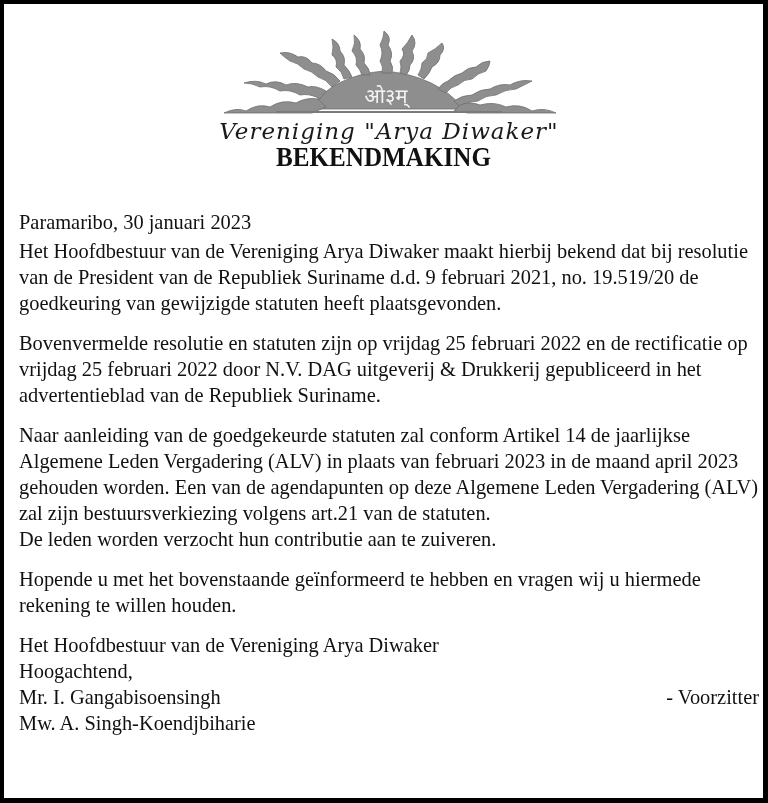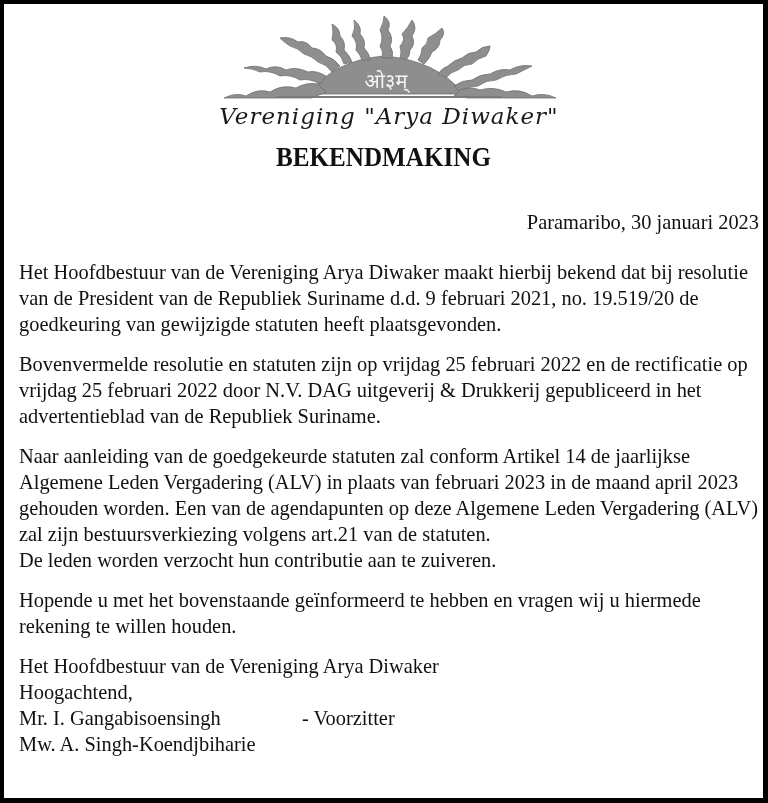--- a/index.html
+++ b/index.html
@@ -10,39 +10,39 @@
       box-sizing: border-box;
       border-left: 4px solid #000;
       border-top: 4px solid #000;
       border-right: 5px solid #000;
       border-bottom: 5px solid #000;
       background: #fff;
       font-family: "Liberation Serif", "DejaVu Serif", serif;
       color: #111;
     }
     .logo {
-      position: absolute; left: 210px; top: 8px; width: 350px; height: 118px;
+      position: absolute; left: 210px; top: 23px; width: 350px; height: 118px;
     }
     .logo svg { display: block; }
     .title {
       position: absolute; left: 0; right: 0; top: 138px;
       text-align: center;
       font-size: 27px; font-weight: bold; letter-spacing: 0px;
       color: #111;
       transform: scaleX(0.93);
     }
     .content {
       position: absolute; left: 15px; top: 205px; width: 740px;
       font-size: 20.4px; line-height: 26px;
       transform-origin: left top;
     }
     .content p { margin: 0 0 14px 0; }
-    .content .date { margin-bottom: 24px; text-align: right; }
+    .content .date { margin-bottom: 3px; }
     .content b { font-weight: normal; }
-    .sig-row { display: flex; }
+    .sig-row { display: flex; justify-content: space-between; }
     .sig-row .name { width: 283px; }
     .tight { margin-bottom: 0 !important; }
   </style>
 </head>
 <body>
 
 <div class="frame">
 
   <div class="logo">
     <svg width="350" height="118" viewBox="0 0 350 118">

